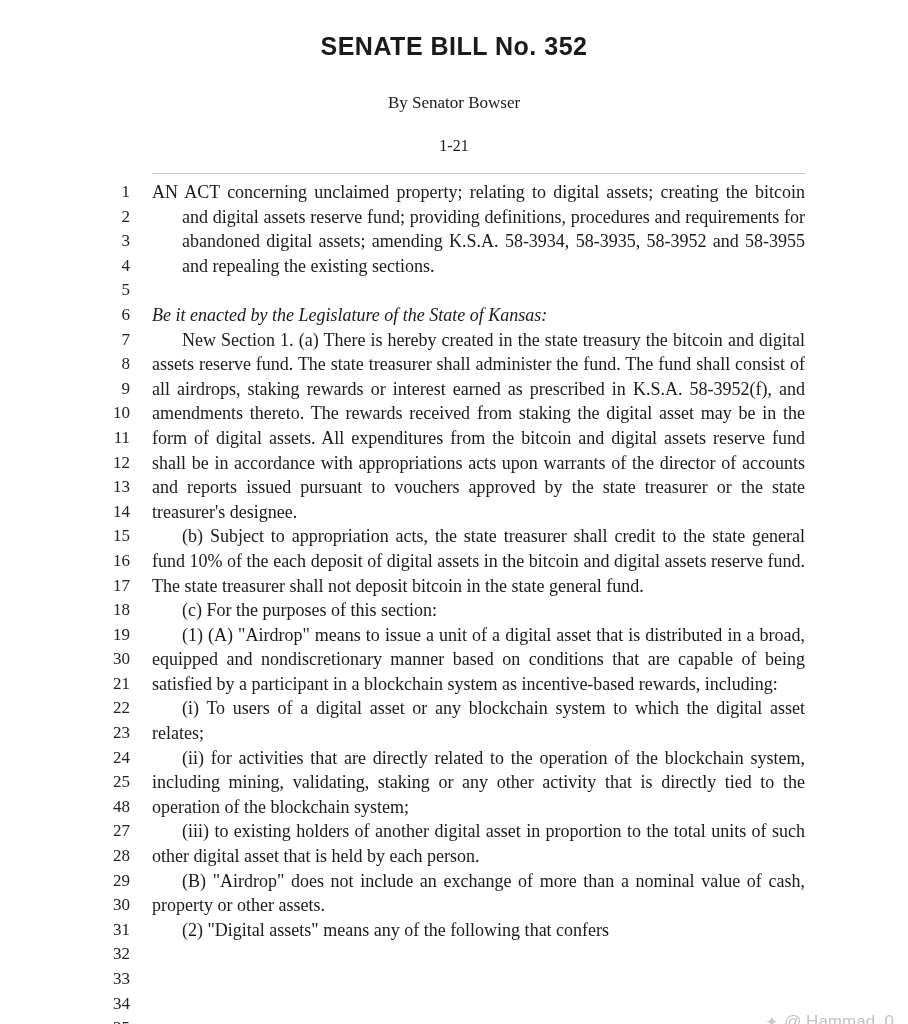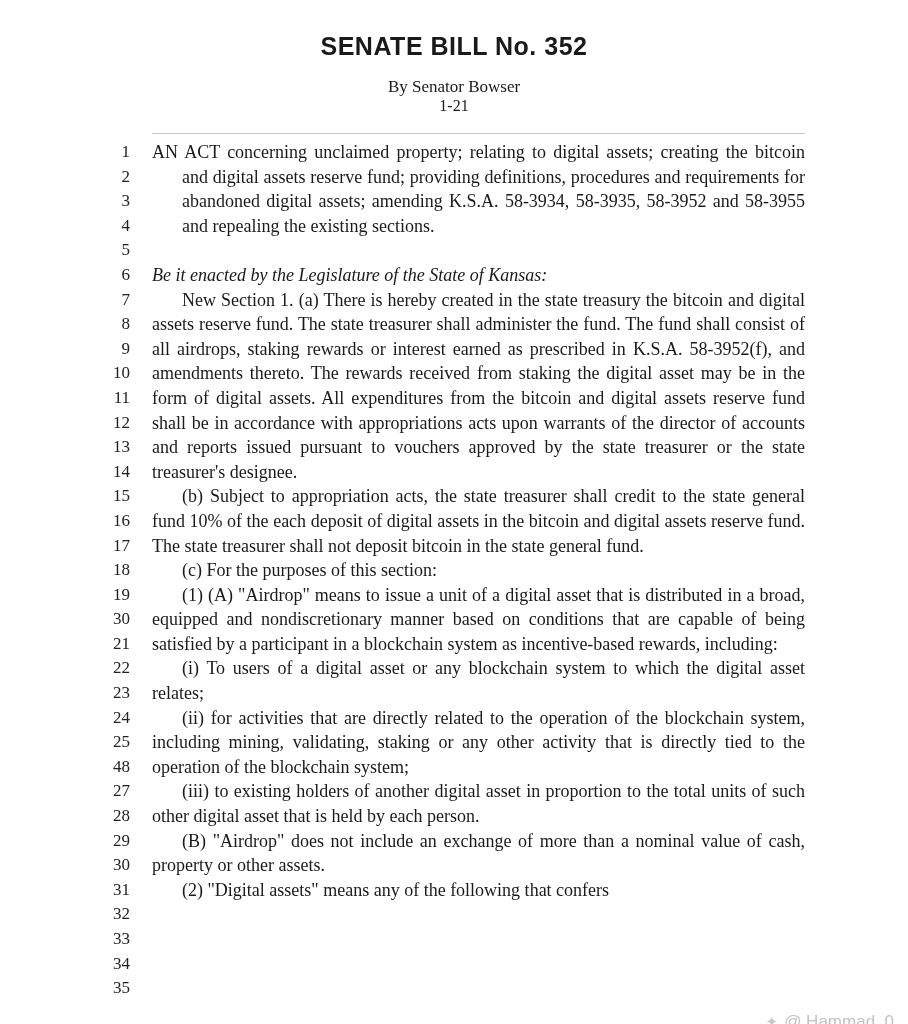--- a/index.html
+++ b/index.html
@@ -27,25 +27,26 @@
     font-family: Liberation Sans, sans-serif;
     font-weight: bold;
     font-size: 25px;
     letter-spacing: 0.5px;
     margin: 18px 0 0 0;
     padding-top: 14px;
   }
   .byline {
     text-align: center;
     font-size: 17px;
-    margin-top: 16px;
+    margin-top: 32px;
   }
   .docket {
     text-align: center;
     font-size: 16px;
+    margin-top: 24px;
   }
   .rule {
     border: none;
     border-top: 1px solid #c9c9c9;
     margin: 18px 103px 0 152px;
   }
   .body-area {
     position: relative;
     margin-top: 6px;
     padding-left: 0;

